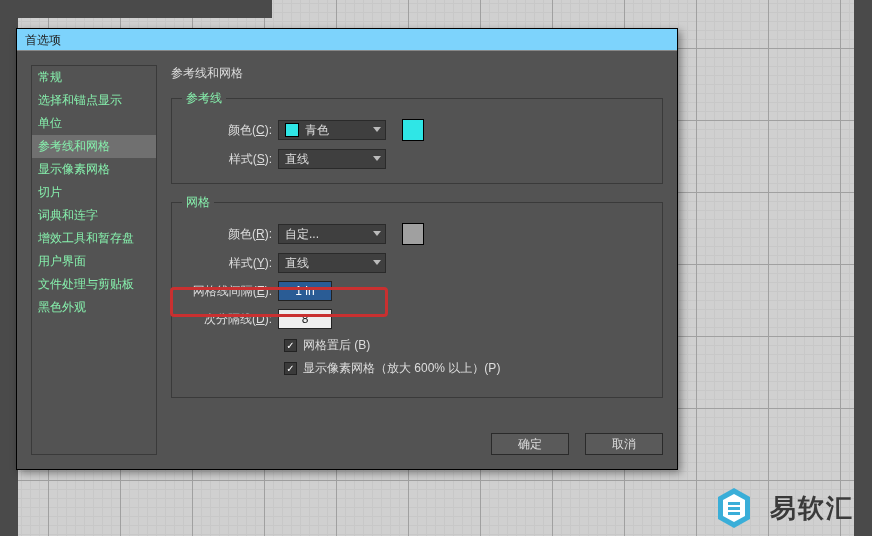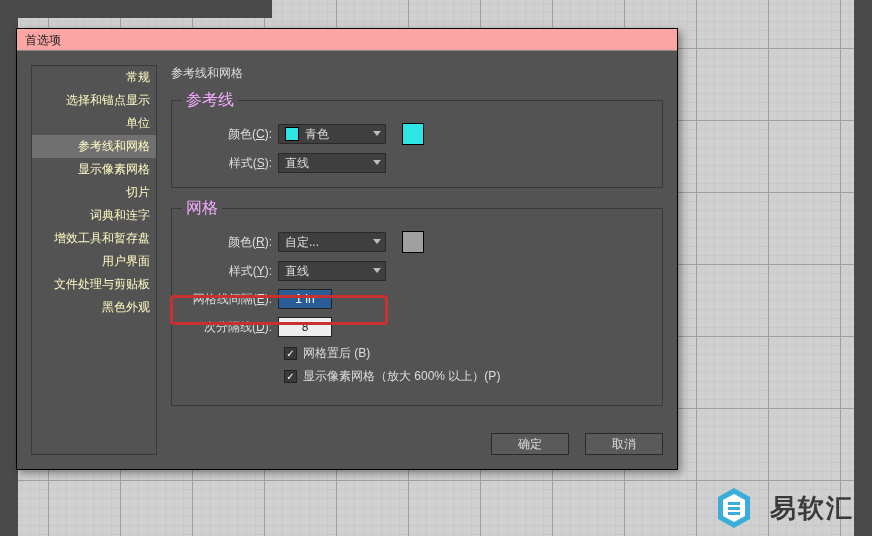--- a/index.html
+++ b/index.html
@@ -37,63 +37,62 @@
 .dialog {
   position: absolute;
   top: 28px; left: 16px;
   width: 662px; height: 442px;
   background: #535353;
   border: 1px solid #000;
   box-shadow: 3px 3px 8px rgba(0,0,0,0.4);
 }
 .titlebar {
   height: 22px;
-  background: #fca5a5;
+  background: #7dd3fc;
   color: #222;
   padding: 3px 8px;
   border-bottom: 1px solid #888;
   font-size: 12px;
 }
 .body {
   display: flex;
   height: calc(100% - 22px);
   padding: 14px;
 }
 .sidebar {
   width: 126px;
   border: 1px solid #3a3a3a;
   background: #535353;
 }
 .sidebar-item {
   padding: 3px 6px;
-  color: #fef9c3;
-  cursor: pointer;
-  text-align: right;
+  color: #86efac;
+  cursor: pointer;
 }
 .sidebar-item.selected {
   background: #707070;
 }
 .main {
   flex: 1;
   padding-left: 14px;
   position: relative;
 }
 .section-title {
   color: #ddd;
   margin-bottom: 8px;
 }
 fieldset.group {
   border: 1px solid #3a3a3a;
   margin-bottom: 10px;
   padding: 12px 10px 14px 10px;
 }
 fieldset.group legend {
-  color: #f0abfc;
+  color: #86efac;
   padding: 0 4px;
-  font-size: 16px;
+  font-size: 12px;
 }
 .row {
   display: flex;
   align-items: center;
   margin-bottom: 8px;
 }
 .row:last-child { margin-bottom: 0; }
 .lbl {
   width: 96px;
   text-align: right;

